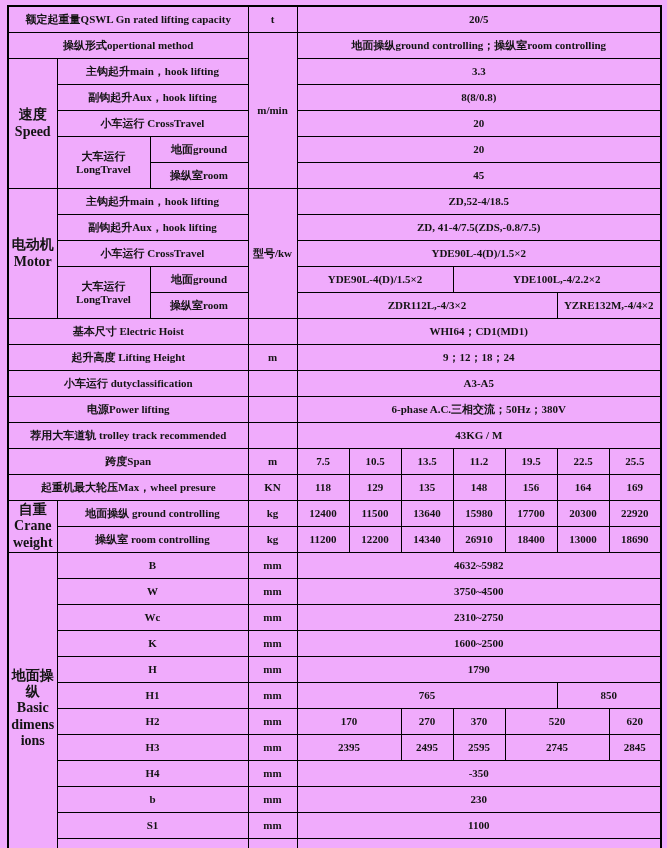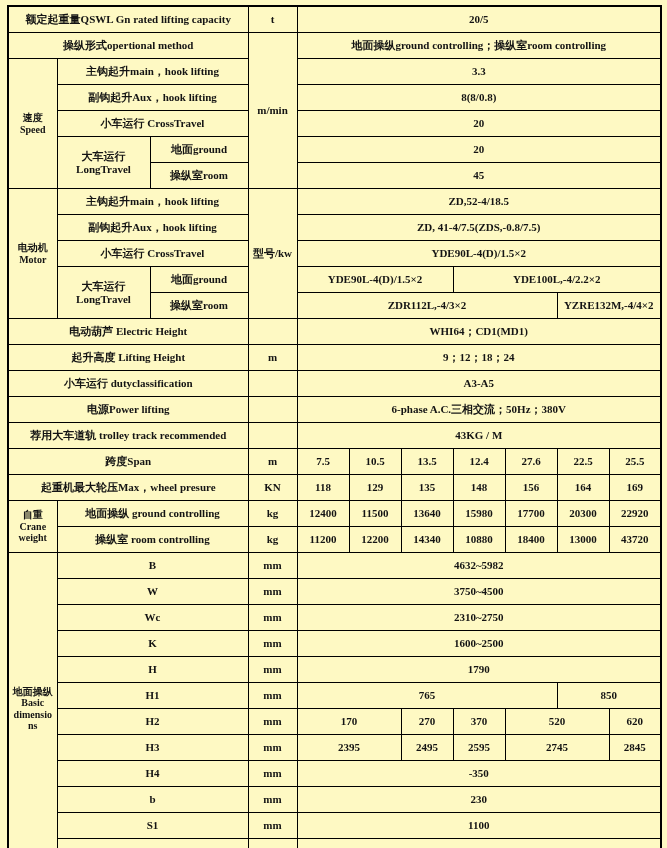--- a/index.html
+++ b/index.html
@@ -1,28 +1,28 @@
 <!DOCTYPE html>
 <html><head>
 <meta charset="utf-8">
 <style>
   html,body{margin:0;padding:0;background:#f4f4f2;}
   body{width:667px;height:848px;}
-  .sheet{width:667px;height:848px;background:#fef9c3;box-sizing:border-box;padding:5px 7px;}
+  .sheet{width:667px;height:848px;background:#f0abfc;box-sizing:border-box;padding:5px 7px;}
   table.spec{
     border-collapse:collapse;table-layout:fixed;width:653px;height:838px;
     font-family:"Liberation Serif","DejaVu Serif",serif;
     font-weight:bold;color:#141414;border:2px solid #000;
   }
   td{
     border:1px solid #000;text-align:center;vertical-align:middle;
     font-size:11px;line-height:1.15;padding:1px 2px;height:23px;
     overflow:hidden;word-break:break-all;
   }
-  td.group{font-size:10px;}
+  td.group{font-size:14px;}
   td.unit{font-size:11px;}
   td.val{font-size:11px;}
   col.c-group{width:49px;}
   col.c-lab1{width:93px;}
   col.c-lab2{width:98px;}
   col.c-unit{width:49px;}
   col.c-v{width:52px;}
 </style>
 </head>
 <body>
@@ -111,21 +111,21 @@
     <td colspan="3" class="val">YDE90L-4(D)/1.5×2</td>
     <td colspan="4" class="val">YDE100L,-4/2.2×2</td>
   </tr>
   <tr>
     <td>操纵室room</td>
     <td colspan="5" class="val">ZDR112L,-4/3×2</td>
     <td colspan="2" class="val">YZRE132M,-4/4×2</td>
   </tr>
 
   <tr>
-    <td colspan="3">电动葫芦 Electric Height</td>
+    <td colspan="3">基本尺寸 Electric Hoist</td>
     <td class="unit"></td>
     <td colspan="7" class="val">WHI64；CD1(MD1)</td>
   </tr>
   <tr>
     <td colspan="3">起升高度 Lifting Height</td>
     <td class="unit">m</td>
     <td colspan="7" class="val">9；12；18；24</td>
   </tr>
   <tr>
     <td colspan="3">小车运行 dutyclassification</td>
@@ -142,22 +142,22 @@
     <td class="unit"></td>
     <td colspan="7" class="val">43KG / M</td>
   </tr>
 
   <tr>
     <td colspan="3">跨度Span</td>
     <td class="unit">m</td>
     <td class="val">7.5</td>
     <td class="val">10.5</td>
     <td class="val">13.5</td>
-    <td class="val">12.4</td>
-    <td class="val">27.6</td>
+    <td class="val">11.2</td>
+    <td class="val">19.5</td>
     <td class="val">22.5</td>
     <td class="val">25.5</td>
   </tr>
 
   <tr>
     <td colspan="3">起重机最大轮压Max，wheel presure</td>
     <td class="unit">KN</td>
     <td class="val">118</td>
     <td class="val">129</td>
     <td class="val">135</td>
@@ -182,24 +182,24 @@
     <td class="val">17700</td>
     <td class="val">20300</td>
     <td class="val">22920</td>
   </tr>
   <tr>
     <td colspan="2">操纵室 room controlling</td>
     <td class="unit">kg</td>
     <td class="val">11200</td>
     <td class="val">12200</td>
     <td class="val">14340</td>
-    <td class="val">10880</td>
+    <td class="val">26910</td>
     <td class="val">18400</td>
     <td class="val">13000</td>
-    <td class="val">43720</td>
+    <td class="val">18690</td>
   </tr>
 
   <tr>
     <td rowspan="12" class="group">
       <div>地面操纵</div>
       <div>Basic</div>
       <div>dimensions</div>
     </td>
     <td colspan="2">B</td>
     <td class="unit">mm</td>

